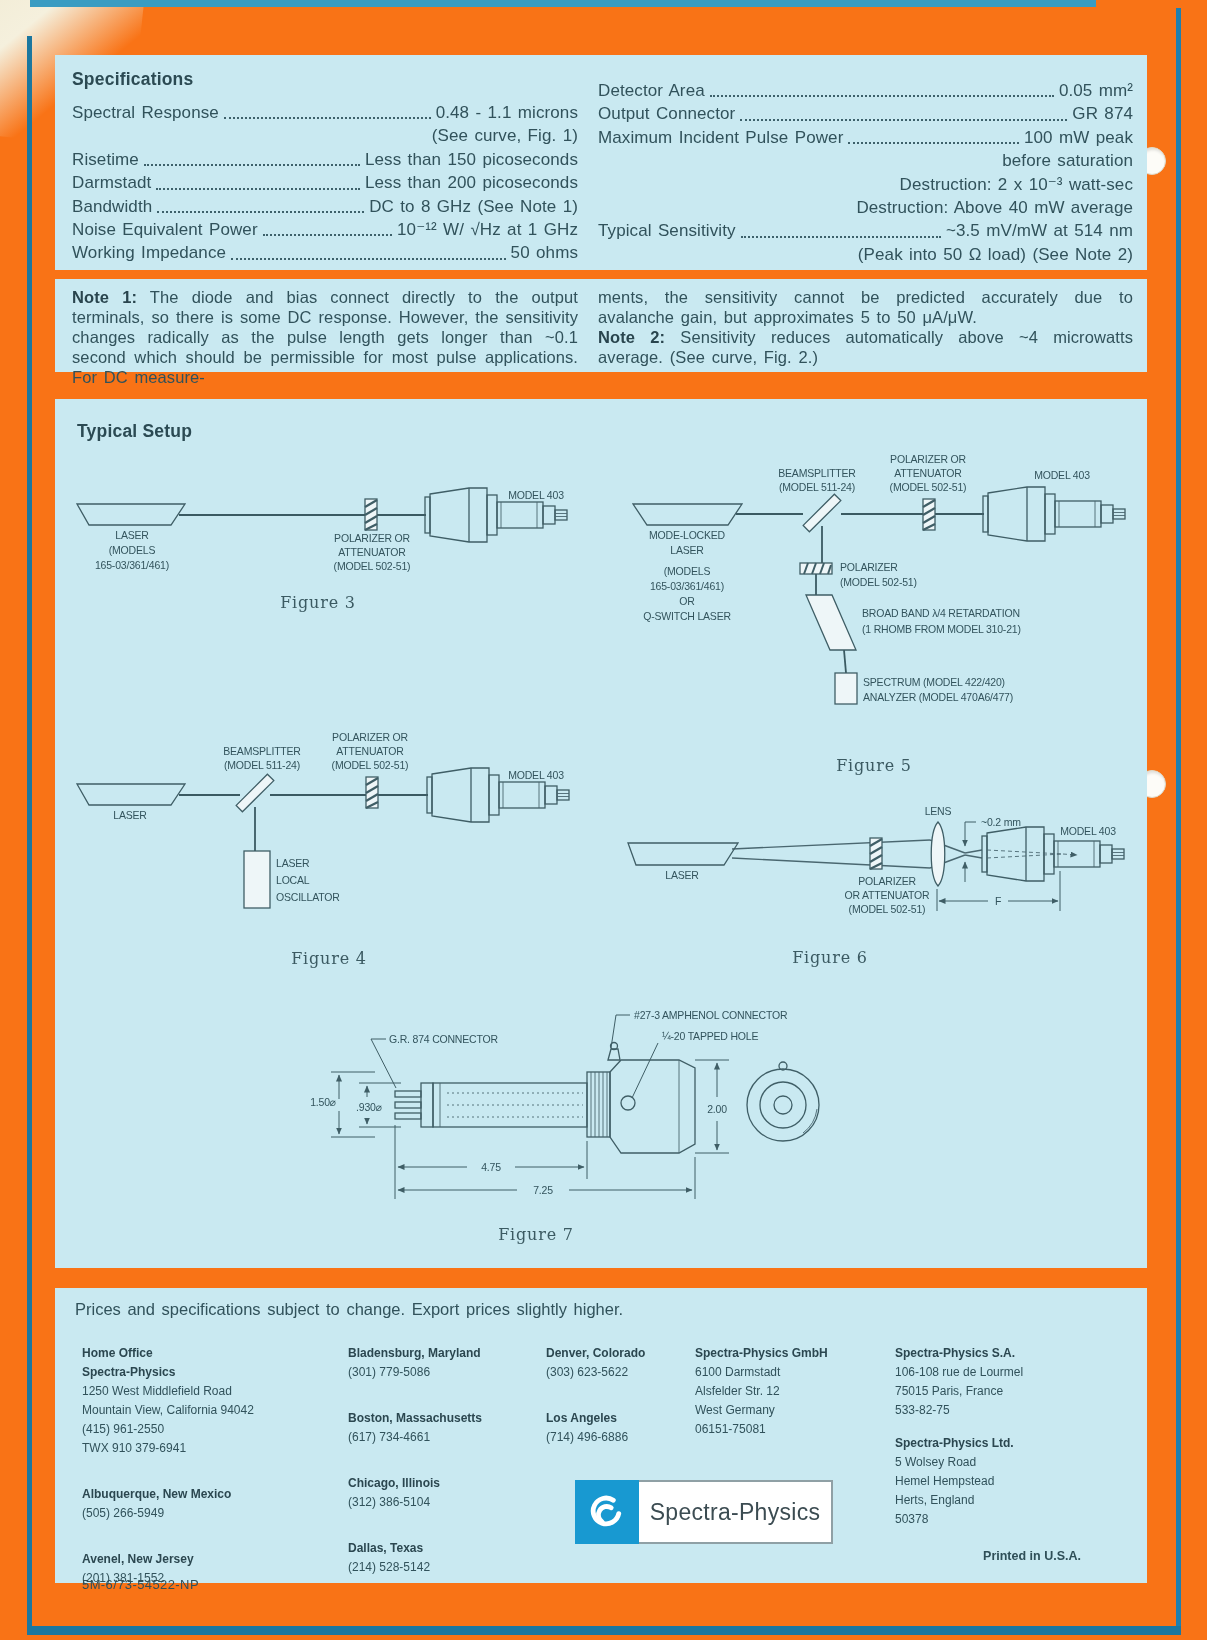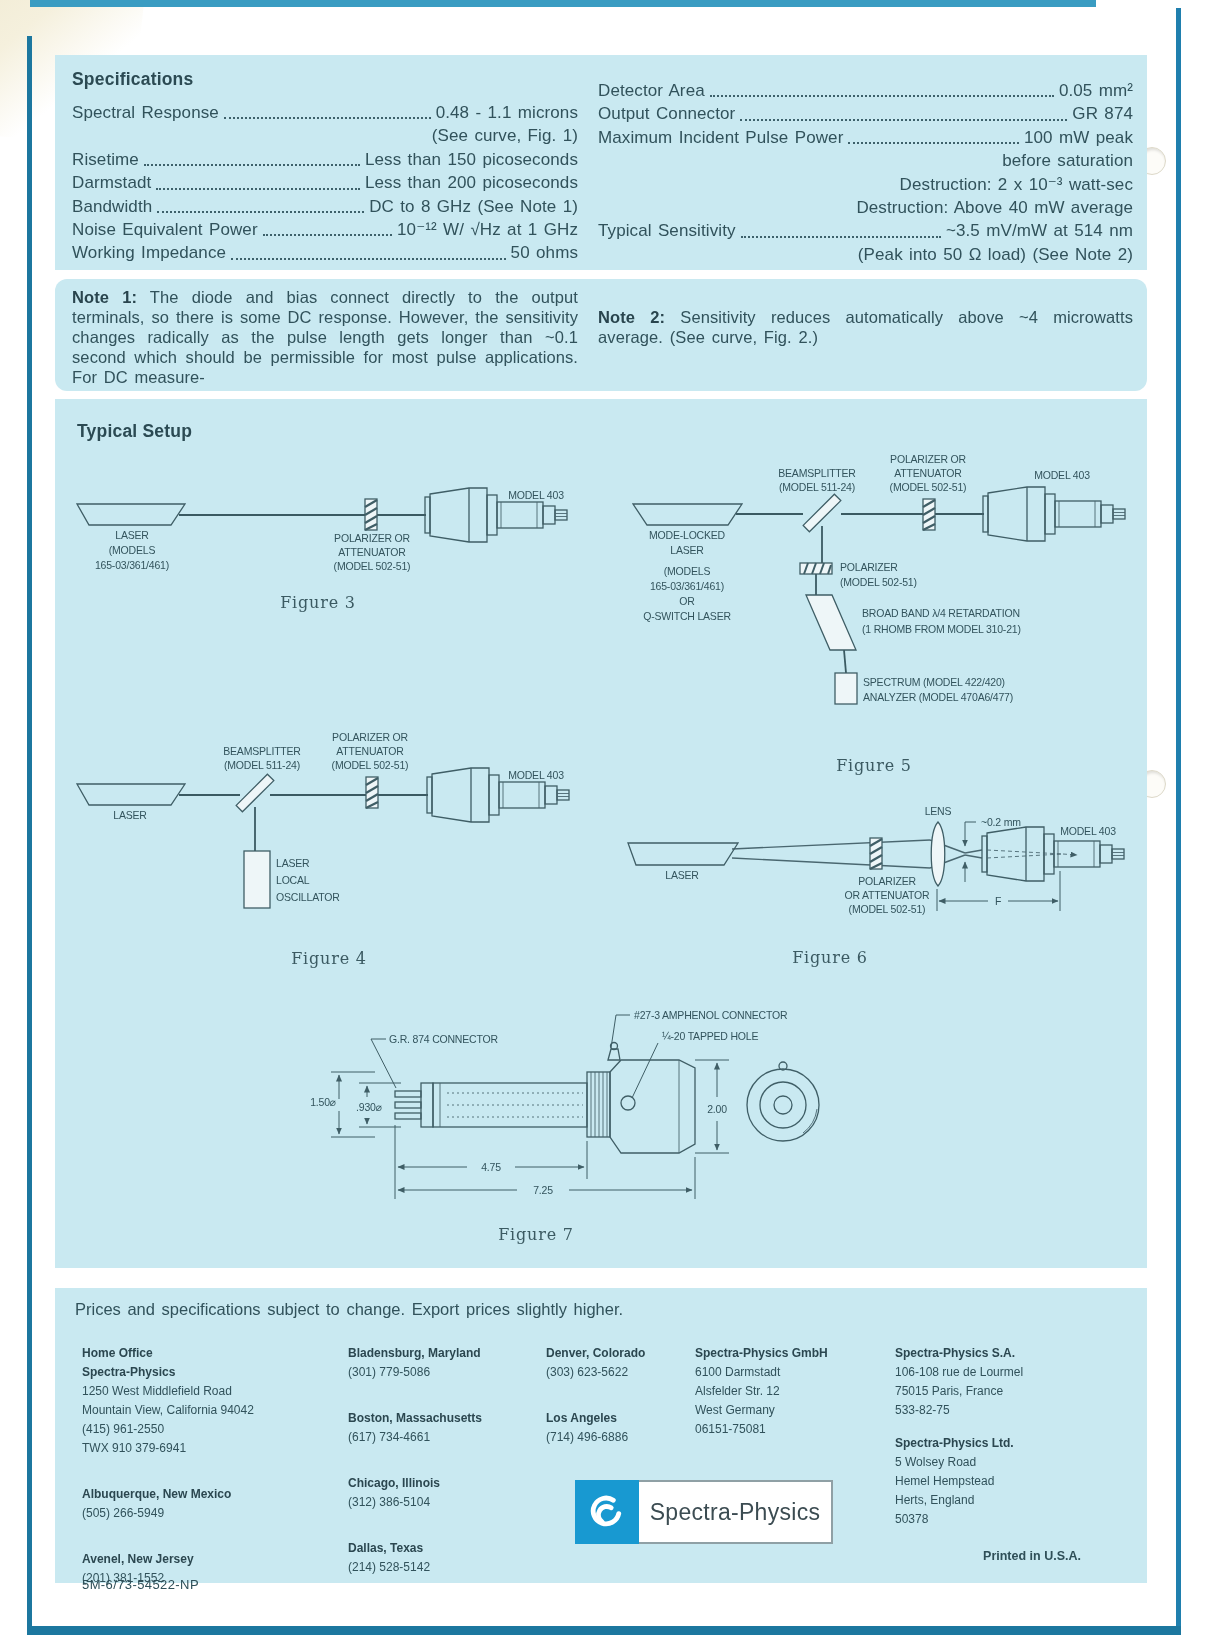--- a/index.html
+++ b/index.html
@@ -1,29 +1,29 @@
 <!DOCTYPE html>
 <html><head>
 <meta charset="utf-8">
 <style>
   html,body{margin:0;padding:0;background:#e9e7de;}
-  .page{position:relative;width:1207px;height:1640px;background:#ffffff;overflow:hidden;
+  .page{position:relative;width:1207px;height:1640px;background:#f97316;overflow:hidden;
         font-family:"Liberation Sans","DejaVu Sans",sans-serif;color:#31525b;}
   .corner-art{position:absolute;left:-60px;top:-70px;width:200px;height:210px;
         background:linear-gradient(135deg,#eee7cc 0%,#f5f0dd 45%,rgba(255,255,255,0) 72%);
         transform:rotate(6deg);}
   .frame-top{position:absolute;left:30px;top:0;width:1066px;height:7px;background:#3a9cc2;}
   .frame-left{position:absolute;left:27px;top:36px;width:5px;height:1596px;background:#1c779f;}
   .frame-right{position:absolute;left:1176px;top:8px;width:5px;height:1622px;background:#1f7fae;}
   .frame-bottom{position:absolute;left:27px;top:1626px;width:1154px;height:9px;background:#1c779f;}
   .hole{position:absolute;left:1138px;width:26px;height:26px;border-radius:50%;background:#fdfcf8;
         border:1px solid #ddd9c9;box-shadow:inset 1px 2px 3px rgba(0,0,0,.12);}
   .panel{position:absolute;left:55px;width:1092px;background:#c9e9f1;}
   #panel-specs{top:55px;height:215px;}
-  #panel-notes{top:279px;height:112px;border-radius:12px;}
+  #panel-notes{top:279px;height:93px;}
   #panel-setup{top:399px;height:869px;}
   #panel-contact{top:1288px;height:295px;}
   h2.sec{position:absolute;margin:0;font-size:17.5px;font-weight:bold;color:#2b4a53;letter-spacing:.2px;}
   
   .spec-col{position:absolute;font-size:17px;line-height:23.4px;letter-spacing:.1px;word-spacing:1.5px;}
   #spec-left{left:17px;top:46px;width:506px;}
   #spec-right{left:543px;top:24px;width:535px;}
   .spec-row{display:flex;align-items:baseline;}
   .spec-dots{flex:1;min-width:14px;border-bottom:2.4px dotted #3d616b;margin:0 5px;align-self:flex-end;
         margin-bottom:5px;}
@@ -136,21 +136,21 @@
         </div>
       <div class="spec-cont">(Peak into 50 Ω load) (See Note 2)</div>
     </div>
   </section>
 
   <section class="panel" id="panel-notes">
     <div class="note-col" id="note-left">
       <p><b>Note 1:</b> <span>The diode and bias connect directly to the output terminals, so there is some DC response. However, the sensitivity changes radically as the pulse length gets longer than ~0.1 second which should be permissible for most pulse applications. For DC measure-</span></p>
     </div>
     <div class="note-col" id="note-right">
-      <p><br>
+      <p><span>ments, the sensitivity cannot be predicted accurately due to avalanche gain, but approximates 5 to 50 μA/μW.</span><br>
       <b>Note 2:</b> <span>Sensitivity reduces automatically above ~4 microwatts average. (See curve, Fig. 2.)</span></p>
     </div>
   </section>
 
   <section class="panel" id="panel-setup">
     <h2 class="sec" style="left:22px;top:22px">Typical Setup</h2>
 
     <svg id="diagram-svg" width="1092" height="869" viewBox="0 0 1092 869">
       <defs>
         <marker id="arr" markerWidth="8" markerHeight="7" refX="6.5" refY="3" orient="auto" markerUnits="userSpaceOnUse">

